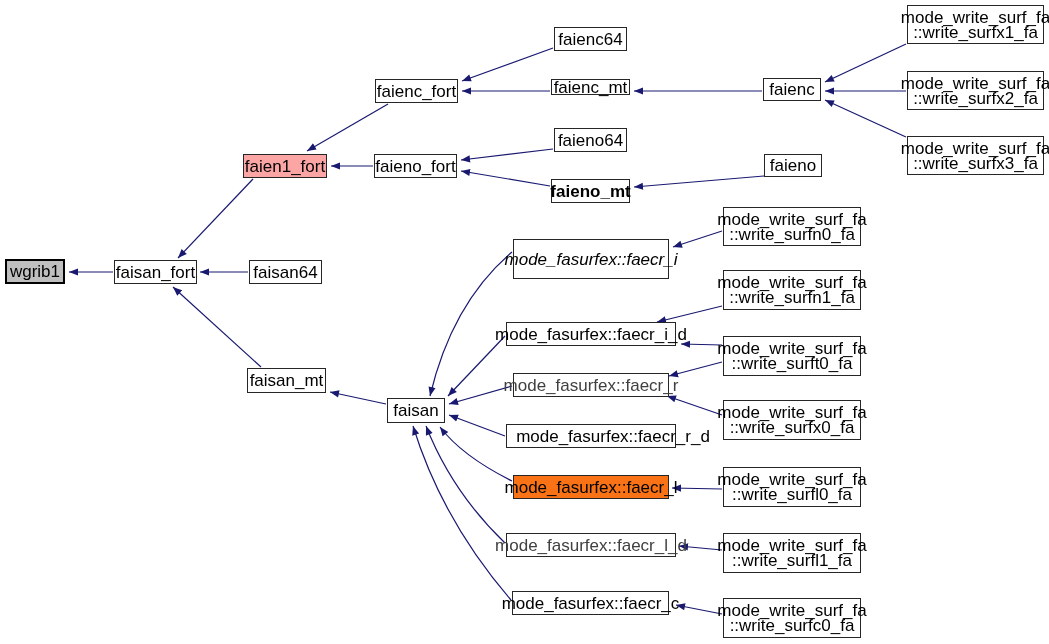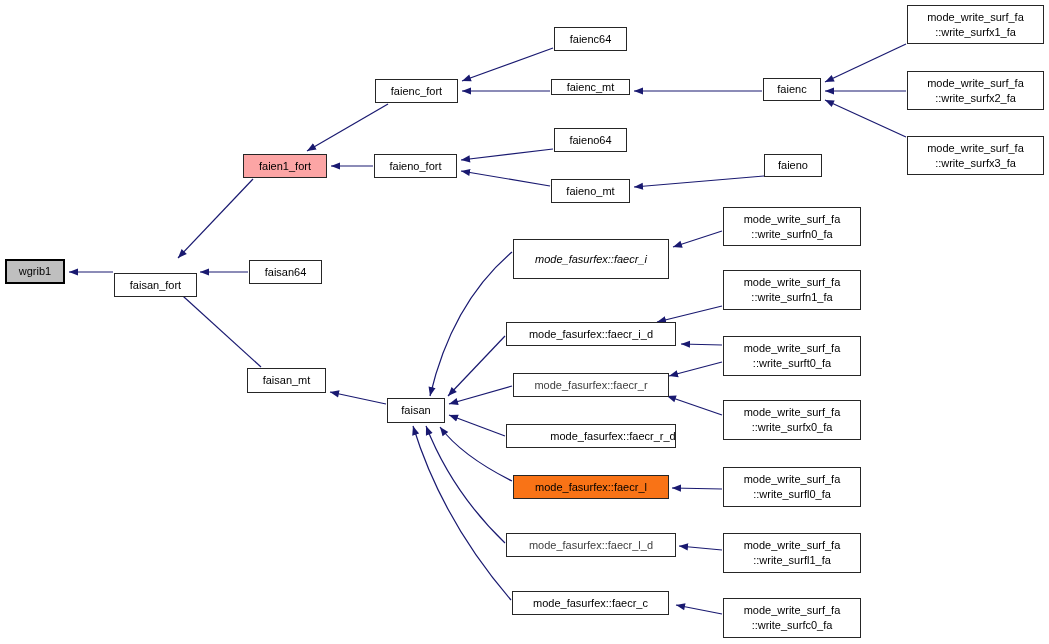--- a/index.html
+++ b/index.html
@@ -24,21 +24,21 @@
   }
   .node {
     position: absolute;
     box-sizing: border-box;
     background: #ffffff;
     border: 1.4px solid #262626;
     display: flex;
     align-items: center;
     justify-content: center;
     text-align: center;
-    font-size: 11px;
+    font-size: 17px;
     line-height: 15px;
     color: #000000;
     white-space: pre-line;
     cursor: pointer;
   }
   .node.hl {
     background: #bfbfbf;
     border: 2px solid #000000;
     cursor: default;
   }
@@ -82,29 +82,29 @@
         <path d="M722,345 L681,344" fill="none" stroke="#191970" stroke-width="1.2" marker-end="url(#arrow)"></path>
         <path d="M722,362 L669,376" fill="none" stroke="#191970" stroke-width="1.2" marker-end="url(#arrow)"></path>
         <path d="M722,415 L667,396" fill="none" stroke="#191970" stroke-width="1.2" marker-end="url(#arrow)"></path>
         <path d="M722,489 L672,488" fill="none" stroke="#191970" stroke-width="1.2" marker-end="url(#arrow)"></path>
         <path d="M722,550 L679,546" fill="none" stroke="#191970" stroke-width="1.2" marker-end="url(#arrow)"></path>
         <path d="M722,614 L676,605" fill="none" stroke="#191970" stroke-width="1.2" marker-end="url(#arrow)"></path>
       </g>
   </svg>
 
   <div class="node hl" style="left: 5px; top: 259px; width: 60px; height: 25px; background: rgb(191, 191, 191); color: rgb(0, 0, 0);">wgrib1</div>
-  <div class="node" style="left: 114px; top: 260px; width: 83px; height: 24px; background: rgb(255, 255, 255); border-color: rgb(38, 38, 38); color: rgb(0, 0, 0); margin-top: 13px;">faisan_fort</div>
+  <div class="node" style="left: 114px; top: 260px; width: 83px; height: 24px; background: rgb(255, 255, 255); border-color: rgb(38, 38, 38); color: rgb(0, 0, 0);">faisan_fort</div>
   <div class="node" style="left: 249px; top: 260px; width: 73px; height: 24px; background: rgb(255, 255, 255); border-color: rgb(38, 38, 38); color: rgb(0, 0, 0);">faisan64</div>
   <div class="node" style="left: 243px; top: 154px; width: 84px; height: 24px; background: #fca5a5; border-color: rgb(38, 38, 38); color: rgb(0, 0, 0);">faien1_fort</div>
   <div class="node" style="left: 375px; top: 79px; width: 83px; height: 24px; background: rgb(255, 255, 255); border-color: rgb(38, 38, 38); color: rgb(0, 0, 0);">faienc_fort</div>
   <div class="node" style="left: 374px; top: 154px; width: 83px; height: 24px; background: rgb(255, 255, 255); border-color: rgb(38, 38, 38); color: rgb(0, 0, 0);">faieno_fort</div>
   <div class="node" style="left: 554px; top: 27px; width: 73px; height: 24px; background: rgb(255, 255, 255); border-color: rgb(38, 38, 38); color: rgb(0, 0, 0);">faienc64</div>
   <div class="node" style="left: 551px; top: 79px; width: 79px; height: 16px; background: rgb(255, 255, 255); border-color: rgb(38, 38, 38); color: rgb(0, 0, 0);">faienc_mt</div>
   <div class="node" style="left: 554px; top: 128px; width: 73px; height: 24px; background: rgb(255, 255, 255); border-color: rgb(38, 38, 38); color: rgb(0, 0, 0);">faieno64</div>
-  <div class="node" style="left: 551px; top: 179px; width: 79px; height: 24px; background: rgb(255, 255, 255); border-color: rgb(38, 38, 38); color: rgb(0, 0, 0);">faieno_mt</div>
+  <div class="node" style="left: 551px; top: 179px; width: 79px; height: 24px; background: rgb(255, 255, 255); border-color: rgb(38, 38, 38); color: rgb(0, 0, 0); font-weight: bold;">faieno_mt</div>
   <div class="node" style="left: 763px; top: 78px; width: 58px; height: 23px; background: rgb(255, 255, 255); border-color: rgb(38, 38, 38); color: rgb(0, 0, 0);">faienc</div>
   <div class="node" style="left: 764px; top: 154px; width: 58px; height: 23px; background: rgb(255, 255, 255); border-color: rgb(38, 38, 38); color: rgb(0, 0, 0);">faieno</div>
   <div class="node" style="left: 247px; top: 368px; width: 79px; height: 25px; background: rgb(255, 255, 255); border-color: rgb(38, 38, 38); color: rgb(0, 0, 0);">faisan_mt</div>
   <div class="node" style="left: 387px; top: 398px; width: 58px; height: 25px; background: rgb(255, 255, 255); border-color: rgb(38, 38, 38); color: rgb(0, 0, 0);">faisan</div>
   <div class="node" style="left: 513px; top: 239px; width: 156px; height: 40px; background: rgb(255, 255, 255); border-color: rgb(38, 38, 38); color: rgb(0, 0, 0); font-style: italic;">mode_fasurfex::faecr_i</div>
   <div class="node" style="left: 506px; top: 322px; width: 170px; height: 24px; background: rgb(255, 255, 255); border-color: rgb(38, 38, 38); color: rgb(0, 0, 0);">mode_fasurfex::faecr_i_d</div>
   <div class="node" style="left: 513px; top: 373px; width: 156px; height: 24px; background: rgb(255, 255, 255); border-color: rgb(38, 38, 38); color: #404040;">mode_fasurfex::faecr_r</div>
   <div class="node" style="left: 506px; top: 424px; width: 170px; height: 24px; background: rgb(255, 255, 255); border-color: rgb(38, 38, 38); color: rgb(0, 0, 0); padding-left: 44px;">mode_fasurfex::faecr_r_d</div>
   <div class="node" style="left: 513px; top: 475px; width: 156px; height: 24px; background: #f97316; border-color: rgb(38, 38, 38); color: rgb(0, 0, 0);">mode_fasurfex::faecr_l</div>
   <div class="node" style="left: 506px; top: 533px; width: 170px; height: 24px; background: rgb(255, 255, 255); border-color: rgb(38, 38, 38); color: #404040;">mode_fasurfex::faecr_l_d</div>

